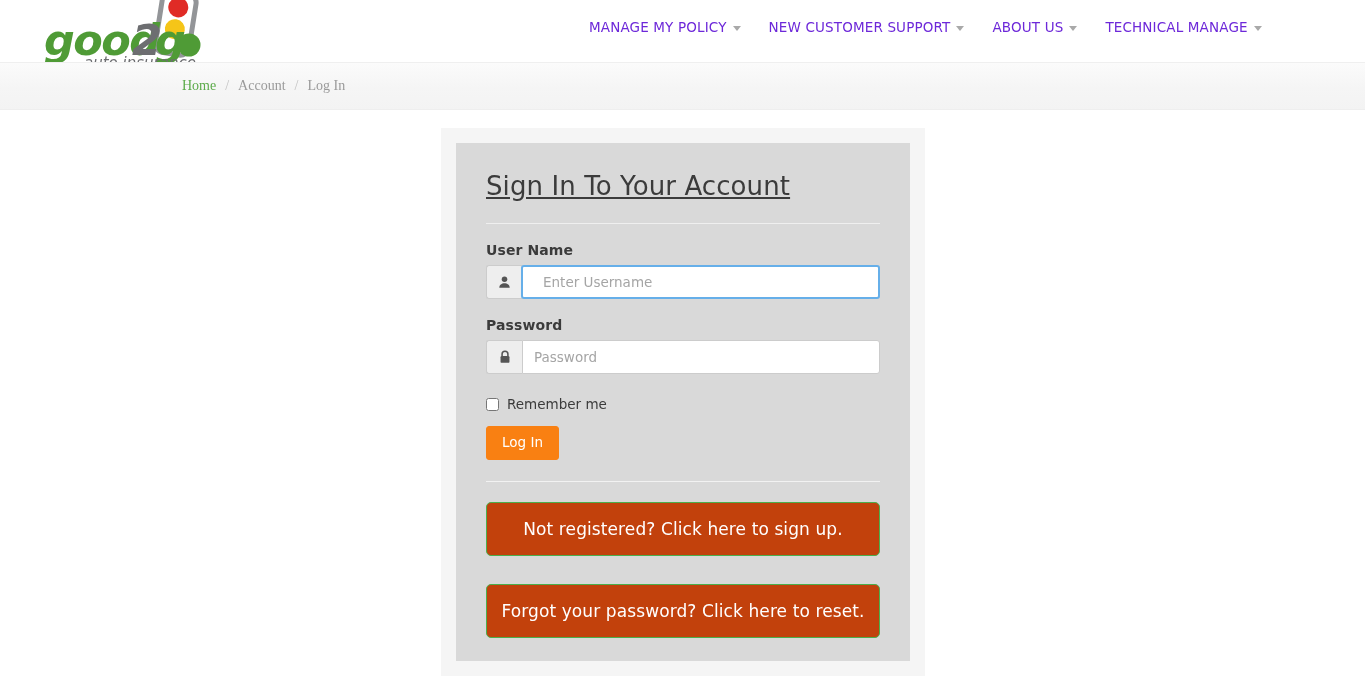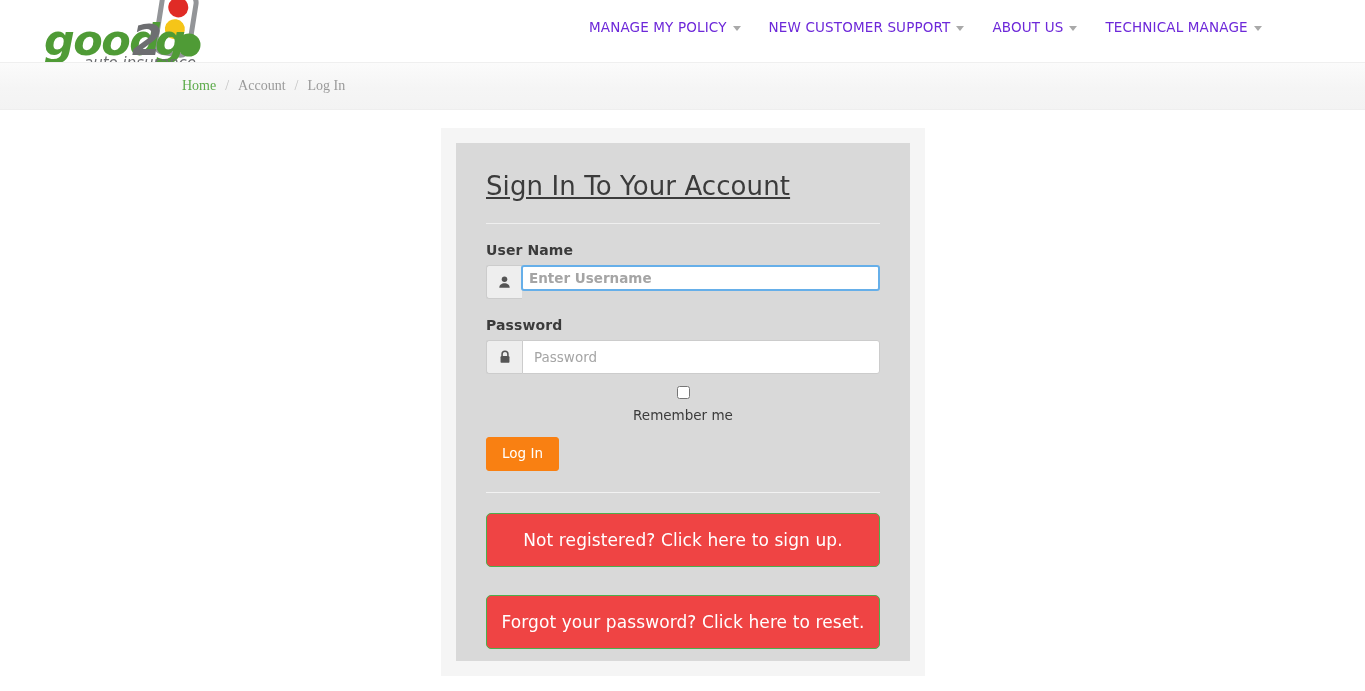--- a/index.html
+++ b/index.html
@@ -166,32 +166,30 @@
     color: #555555;
     font-family: "DejaVu Sans", "Liberation Sans", sans-serif;
     outline: none;
   }
   .text-input::placeholder { color: #a5a5a5; opacity: 1; }
   .text-input.focused {
     border: 2px solid #66afe9;
     border-left: 2px solid #66afe9;
     border-radius: 3px;
     margin-left: -1px;
-    padding-left: 6px;
-    height: 26px;
-    font-weight: bold;
+    padding-left: 20px;
+    height: 34px;
   }
   .input-group.focused .addon { border-radius: 3px 0 0 3px; }
 
   .remember-row {
     display: flex;
     align-items: center;
     gap: 8px;
-    margin-top: 12px;
-    flex-direction: column;
+    margin-top: 22px;
   }
   .remember-row input[type=checkbox] {
     width: 13px; height: 13px;
     margin: 0;
     cursor: pointer;
   }
   .remember-label {
     font-size: 13.5px;
     color: #3b3b3b;
     cursor: pointer;
@@ -215,21 +213,21 @@
     margin: 21px 0 0 0;
     height: 1px;
     background: #f2f2f2;
     border: 0;
   }
 
   .btn-green {
     display: block;
     width: 100%;
     margin-top: 20px;
-    background: #ef4444;
+    background: #c2410c;
     border: 1px solid #4cae4c;
     border-radius: 5px;
     color: #ffffff;
     font-size: 17px;
     font-weight: 400;
     padding: 16px 10px;
     text-align: center;
     cursor: pointer;
     letter-spacing: 0.1px;
     font-family: "DejaVu Sans", "Liberation Sans", sans-serif;

